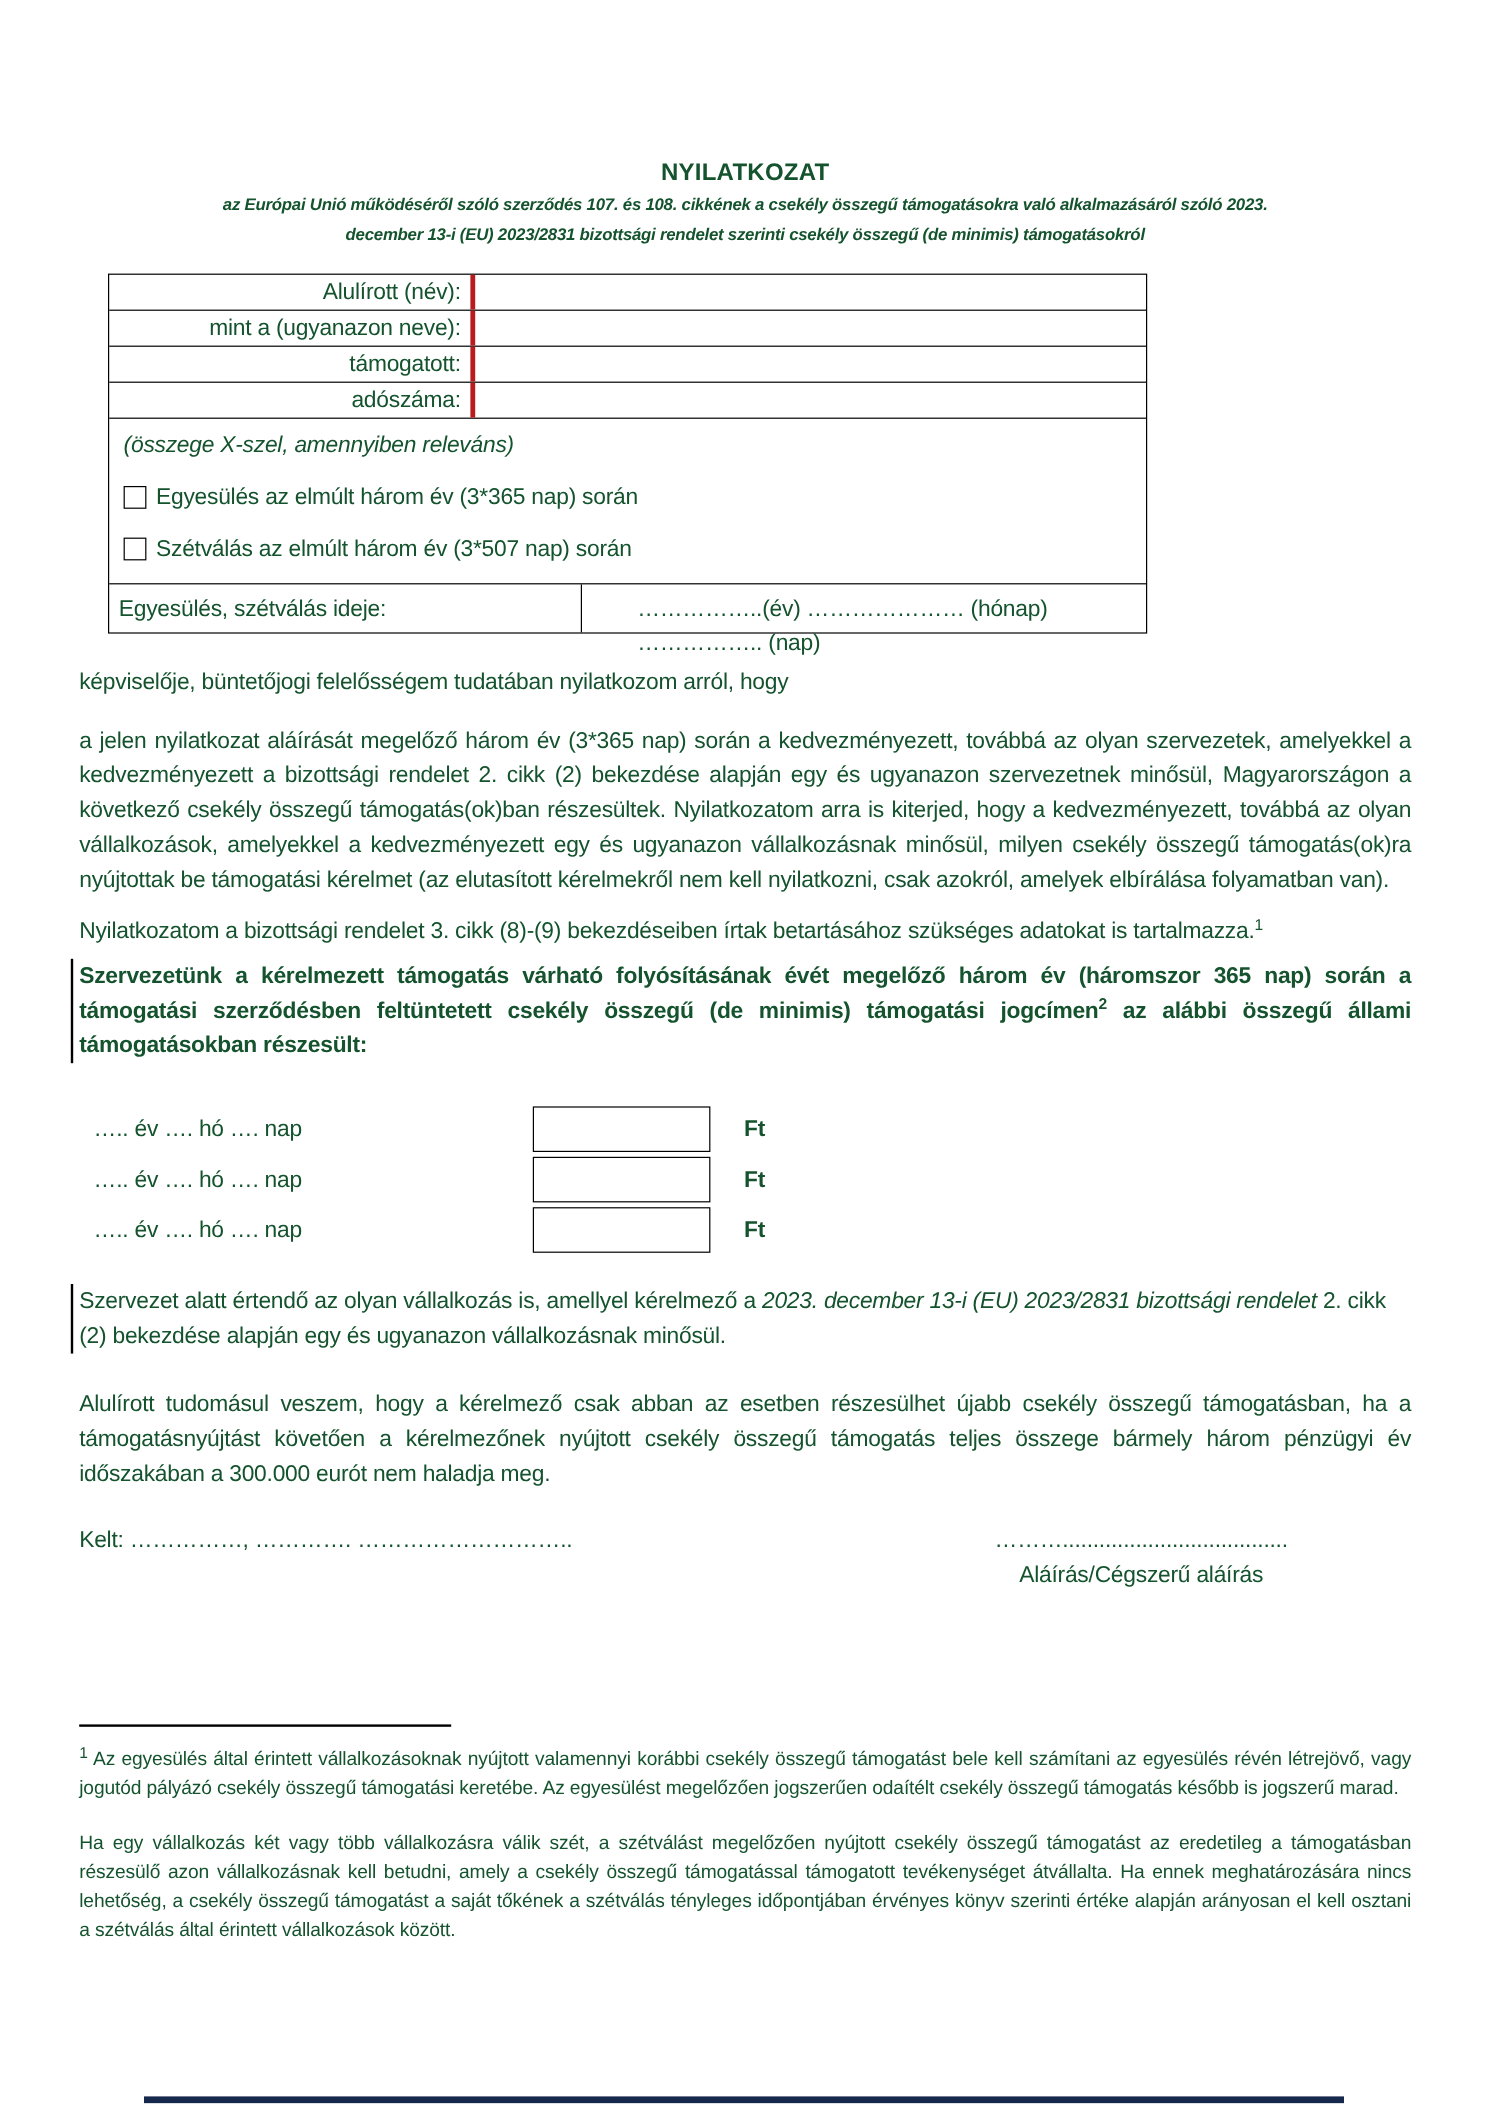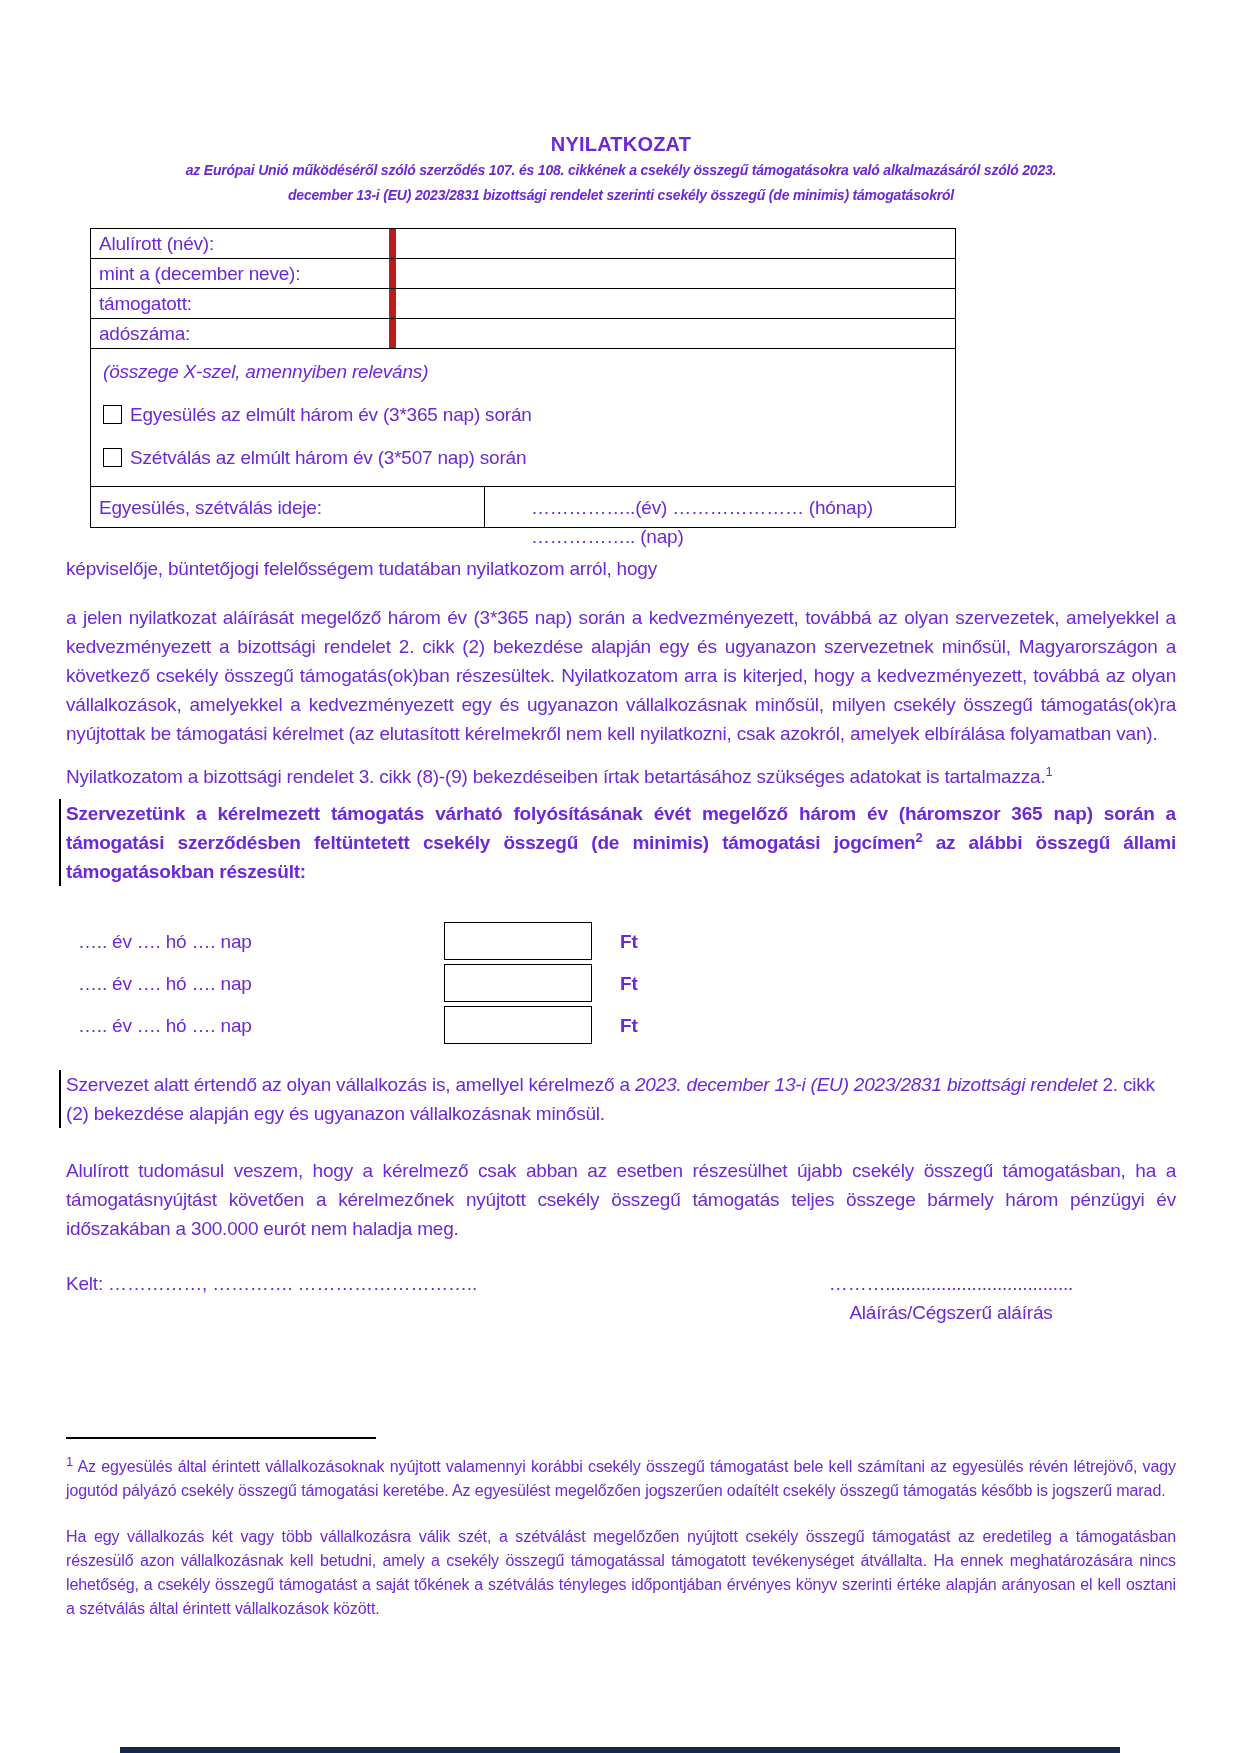--- a/index.html
+++ b/index.html
@@ -1,42 +1,42 @@
 <!DOCTYPE html>
 <html lang="hu"><head>
 <meta charset="utf-8">
 <style>
   html,body{margin:0;padding:0;background:#ffffff;}
   .page{
     position:relative;
     width:1240px;height:1753px;
     background:#ffffff;
     font-family:"Liberation Sans","DejaVu Sans",sans-serif;
-    color:#6d28d9;
+    color:#14532d;
     overflow:hidden;
   }
   .content{
     position:absolute;left:66px;top:0;width:1110px;
     font-size:19px;line-height:29px;letter-spacing:-0.2px;
   }
   .title-block{margin-top:132px;text-align:center;}
   .doc-title{font-weight:bold;font-size:20px;line-height:24px;letter-spacing:0.2px;}
   .doc-subtitle{
     font-weight:bold;font-style:italic;font-size:14px;line-height:25px;
     max-width:900px;margin:2px auto 0 auto;
   }
   
   .form-table{
     margin:20px 0 0 24px;width:864px;
     border:1px solid #000;
   }
   .ft-row{display:flex;border-bottom:1px solid #000;height:29px;}
   .ft-label{
-    width:305px;border-right:7px solid #b91c1c;box-sizing:border-box;
-    padding:1px 8px 0 8px;line-height:27px;
+    width:305px;border-right:4px solid #b91c1c;box-sizing:border-box;
+    padding:1px 8px 0 8px;line-height:27px;text-align:right;
   }
   .ft-value{flex:1;}
   .cb-section{border-bottom:1px solid #000;padding:6px 12px 14px 12px;}
   .cb-note{font-style:italic;margin:2px 0 12px 0;}
   .cb-line{display:flex;align-items:center;margin-top:14px;}
   .cb-box{
     width:17px;height:17px;border:1px solid #000;display:inline-block;
     margin-right:8px;flex:0 0 auto;background:#fff;
   }
   .date-row{display:flex;height:40px;}
@@ -84,21 +84,21 @@
       <div class="doc-title">NYILATKOZAT</div>
       <div class="doc-subtitle">az Európai Unió működéséről szóló szerződés 107. és 108. cikkének a csekély összegű támogatásokra való alkalmazásáról szóló 2023. december 13-i (EU) 2023/2831 bizottsági rendelet szerinti csekély összegű (de minimis) támogatásokról</div>
     </div>
 
     <div class="form-table">
       <div class="ft-row">
         <div class="ft-label">Alulírott (név):</div>
         <div class="ft-value"></div>
       </div>
       <div class="ft-row">
-        <div class="ft-label">mint a (december neve):</div>
+        <div class="ft-label">mint a (ugyanazon neve):</div>
         <div class="ft-value"></div>
       </div>
       <div class="ft-row">
         <div class="ft-label">támogatott:</div>
         <div class="ft-value"></div>
       </div>
       <div class="ft-row">
         <div class="ft-label">adószáma:</div>
         <div class="ft-value"></div>
       </div>

